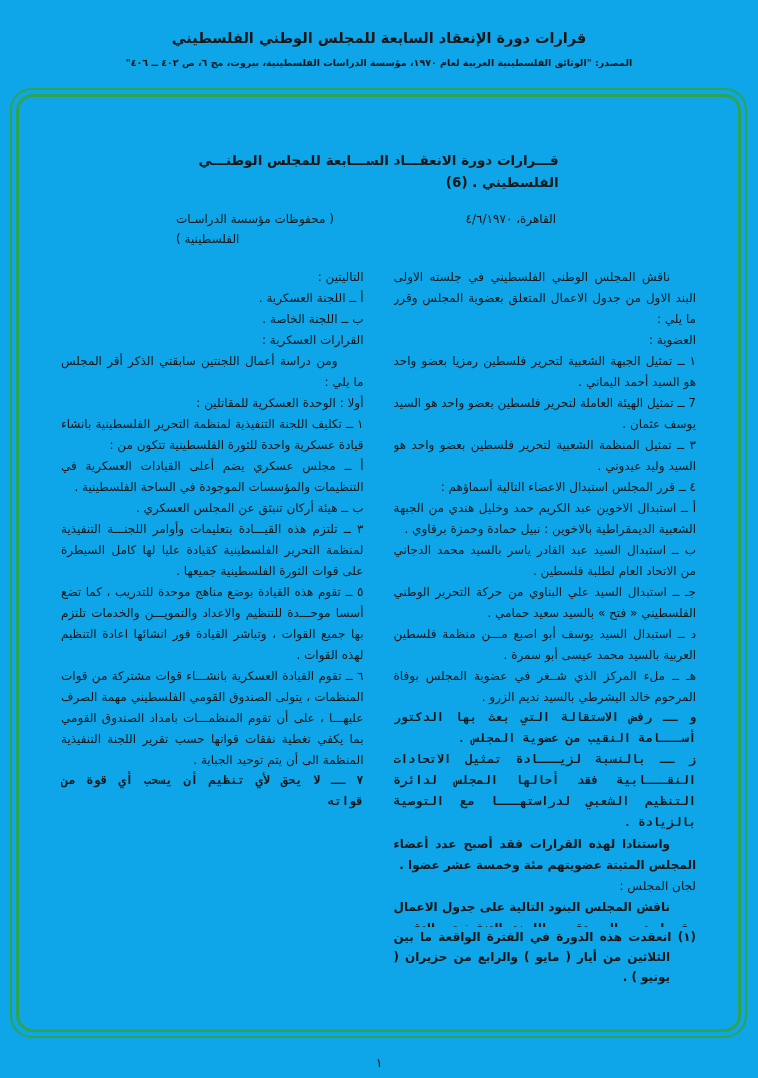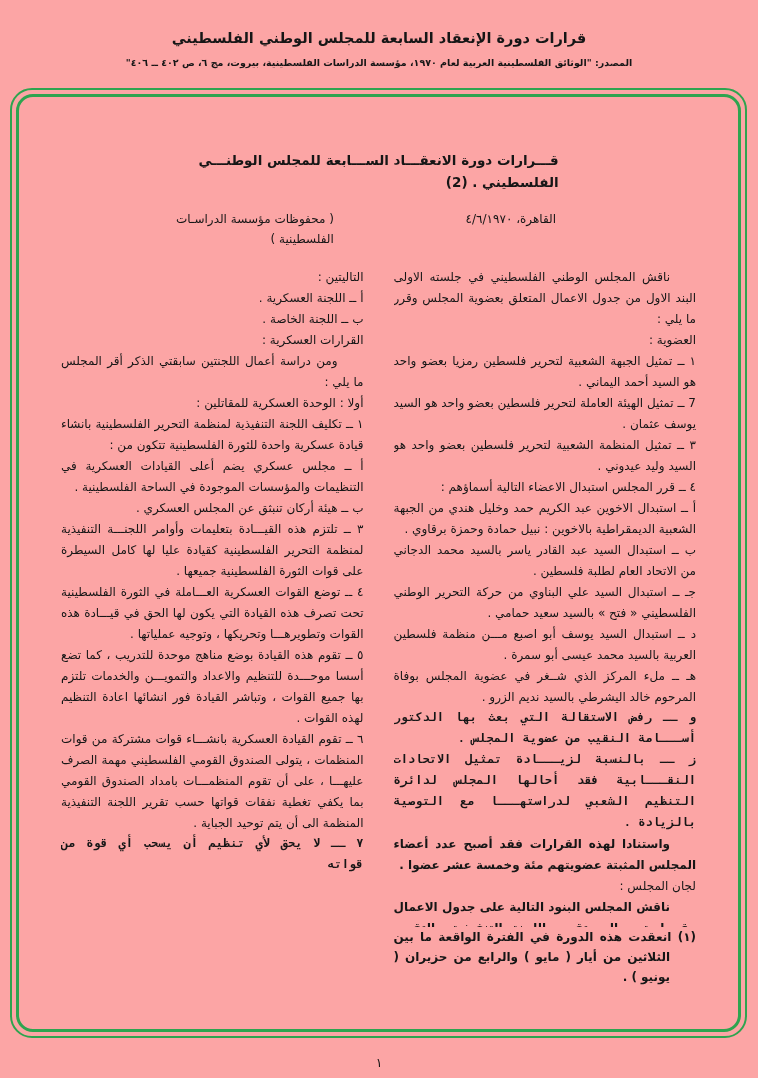--- a/index.html
+++ b/index.html
@@ -4,21 +4,21 @@
 <style>
   * { box-sizing: border-box; }
   html, body { margin: 0; padding: 0; }
   body {
     width: 758px; height: 1078px;
     background: #ffffff;
     color: #161616;
     font-family: "DejaVu Sans", sans-serif;
     direction: rtl;
   }
-  .page { position: relative; width: 758px; height: 1078px; overflow: hidden; background: #fca5a5; }
+  .page { position: relative; width: 758px; height: 1078px; overflow: hidden; background: #0ea5e9; }
 
   
   .header { padding-top: 30px; }
   .header-title { text-align: center; font-weight: bold; font-size: 14.5px; }
   .source-line { text-align: center; font-weight: bold; font-size: 9.5px; margin-top: 11px; padding: 0 14px; }
 
   
   .frame-outer {
     position: absolute; left: 10px; top: 88px; width: 737px; height: 950px;
     border: 2.5px solid #2ea44f; border-radius: 22px;
@@ -34,21 +34,21 @@
     width: fit-content; margin: 0 auto;
     font-weight: bold; font-size: 13.5px; line-height: 22px;
     text-align: right;
   }
 
   .dateline {
     display: flex; justify-content: space-between; align-items: flex-start;
     margin-top: 16px; padding-left: 115px; padding-right: 140px;
     font-size: 12px; line-height: 20px;
   }
-  .archive { text-align: right; }
+  .archive { text-align: left; }
 
   .columns { display: flex; gap: 30px; margin-top: 18px; height: 728px; }
   .col { flex: 1; font-size: 12px; line-height: 21px; overflow: hidden; }
   .col-right { display: flex; flex-direction: column; }
   .col-right .list { flex: 0 1 auto; overflow: hidden; }
 
   .para { margin: 0; text-align: justify; }
   .para.indent { text-indent: 26px; }
   .para.heading { font-weight: normal; }
   .para.bold { font-weight: bold; font-family: Liberation Mono, monospace; }
@@ -74,21 +74,21 @@
   <div class="header">
     <div class="header-title">قرارات دورة الإنعقاد السابعة للمجلس الوطني الفلسطيني</div>
     <div class="source-line">المصدر: "الوثائق الفلسطينية العربية لعام ١٩٧٠، مؤسسة الدراسات الفلسطينية، بيروت، مج ٦، ص ٤٠٢ ــ ٤٠٦"</div>
   </div>
 
   <div class="frame-outer" style="border-color: rgb(46, 164, 79);">
     <div class="frame-inner" style="border-color: rgb(46, 164, 79);">
 
       <div class="doc-title">
         <div>قـــرارات دورة الانعقـــاد الســـابعة للمجلس الوطنـــي</div>
-        <div>الفلسطيني . (2)</div>
+        <div>الفلسطيني . (6)</div>
       </div>
 
       <div class="dateline">
         <span class="date">القاهرة، ٤/٦/١٩٧٠</span>
         <span class="archive">
           <span>( محفوظات مؤسسة الدراسـات</span><br>
           <span>الفلسطينية )</span>
         </span>
       </div>
 
@@ -121,21 +121,20 @@
               <p class="para body">التاليتين :</p>
               <p class="para body">أ ــ اللجنة العسكرية .</p>
               <p class="para body">ب ــ اللجنة الخاصة .</p>
               <p class="para heading">القرارات العسكرية :</p>
               <p class="para indent">ومن دراسة أعمال اللجنتين سابقتي الذكر أقر المجلس ما يلي :</p>
               <p class="para body">أولا : الوحدة العسكرية للمقاتلين :</p>
               <p class="para body">١ ــ تكليف اللجنة التنفيذية لمنظمة التحرير الفلسطينية بانشاء قيادة عسكرية واحدة للثورة الفلسطينية تتكون من :</p>
               <p class="para body">أ ــ مجلس عسكري يضم أعلى القيادات العسكرية في التنظيمات والمؤسسات الموجودة في الساحة الفلسطينية .</p>
               <p class="para body">ب ــ هيئة أركان تنبثق عن المجلس العسكري .</p>
               <p class="para body">٣ ــ تلتزم هذه القيـــادة بتعليمات وأوامر اللجنـــة التنفيذية لمنظمة التحرير الفلسطينية كقيادة عليا لها كامل السيطرة على قوات الثورة الفلسطينية جميعها .</p>
-              <p class="para body">٤ ــ توضع القوات العسكرية العـــاملة في الثورة الفلسطينية تحت تصرف هذه القيادة التي يكون لها الحق في قيـــادة هذه القوات وتطويرهـــا وتحريكها ، وتوجيه عملياتها .</p>
               <p class="para body">٥ ــ تقوم هذه القيادة بوضع مناهج موحدة للتدريب ، كما تضع أسسا موحـــدة للتنظيم والاعداد والتمويـــن والخدمات تلتزم بها جميع القوات ، وتباشر القيادة فور انشائها اعادة التنظيم لهذه القوات .</p>
               <p class="para body">٦ ــ تقوم القيادة العسكرية بانشـــاء قوات مشتركة من قوات المنظمات ، يتولى الصندوق القومي الفلسطيني مهمة الصرف عليهـــا ، على أن تقوم المنظمـــات بامداد الصندوق القومي بما يكفي تغطية نفقات قواتها حسب تقرير اللجنة التنفيذية المنظمة الى أن يتم توحيد الجباية .</p>
               <p class="para bold">٧ ــ لا يحق لأي تنظيم أن يسحب أي قوة من قواته</p>
             </div>
         </div>
       </div>
 
     </div>
   </div>
 

